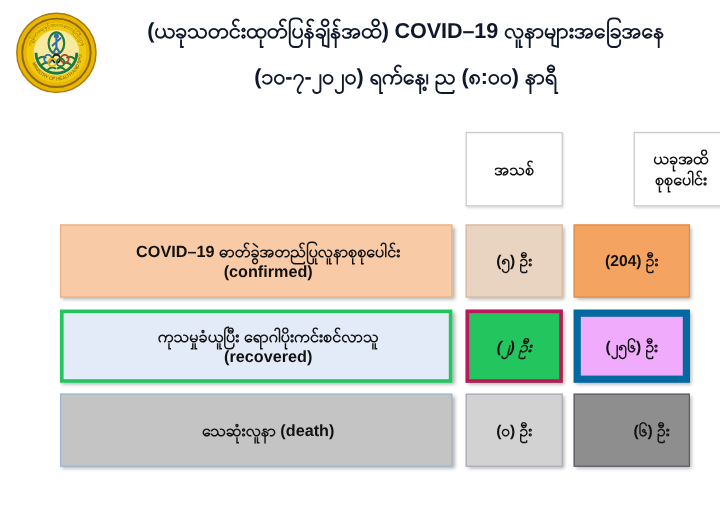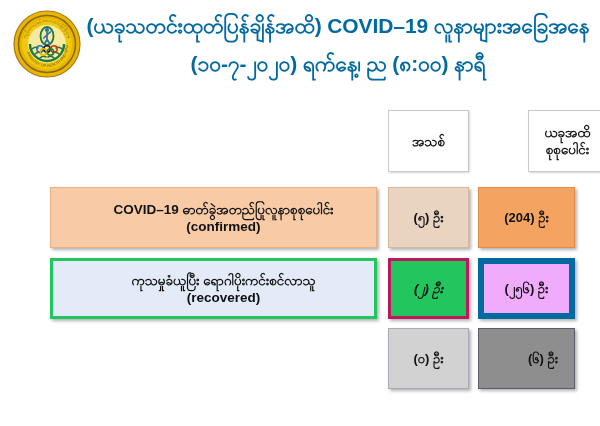--- a/index.html
+++ b/index.html
@@ -35,26 +35,26 @@
 
   #title-block {
     position: absolute;
     left: 84px;
     top: 11px;
     width: 508px;
     text-align: center;
   }
 
   .title-line {
-    font-size: 21px;
+    font-size: 18px;
     font-weight: bold;
     line-height: 30px;
     letter-spacing: -0.1px;
     white-space: nowrap;
-    color: #0369a1;
+    color: #0f172a;
   }
 
   .title-line.second {
     margin-top: 8px;
   }
 
   
   #covid-table {
     position: absolute;
     left: 0;
@@ -254,16 +254,21 @@
 
   <div class="cell label-cell row-2 c-label-recovered">
     <span class="stack">
       <span>ကုသမှုခံယူပြီး ရောဂါပိုးကင်းစင်လာသူ</span>
       <span>(recovered)</span>
     </span>
   </div>
   <div class="cell new-cell row-2 c-new-recovered">(၂) ဦး</div>
   <div class="cell total-cell row-2 c-total-recovered">(၂၅၆) ဦး</div>
 
+  <div class="cell label-cell row-3 c-label-death">
+    <span class="stack">
+      <span>သေဆုံးလူနာ (death)</span>
+    </span>
+  </div>
   <div class="cell new-cell row-3 c-new-death">(၀) ဦး</div>
   <div class="cell total-cell row-3 c-total-death">(၆) ဦး</div>
 
 </div>
 
 </body></html>

